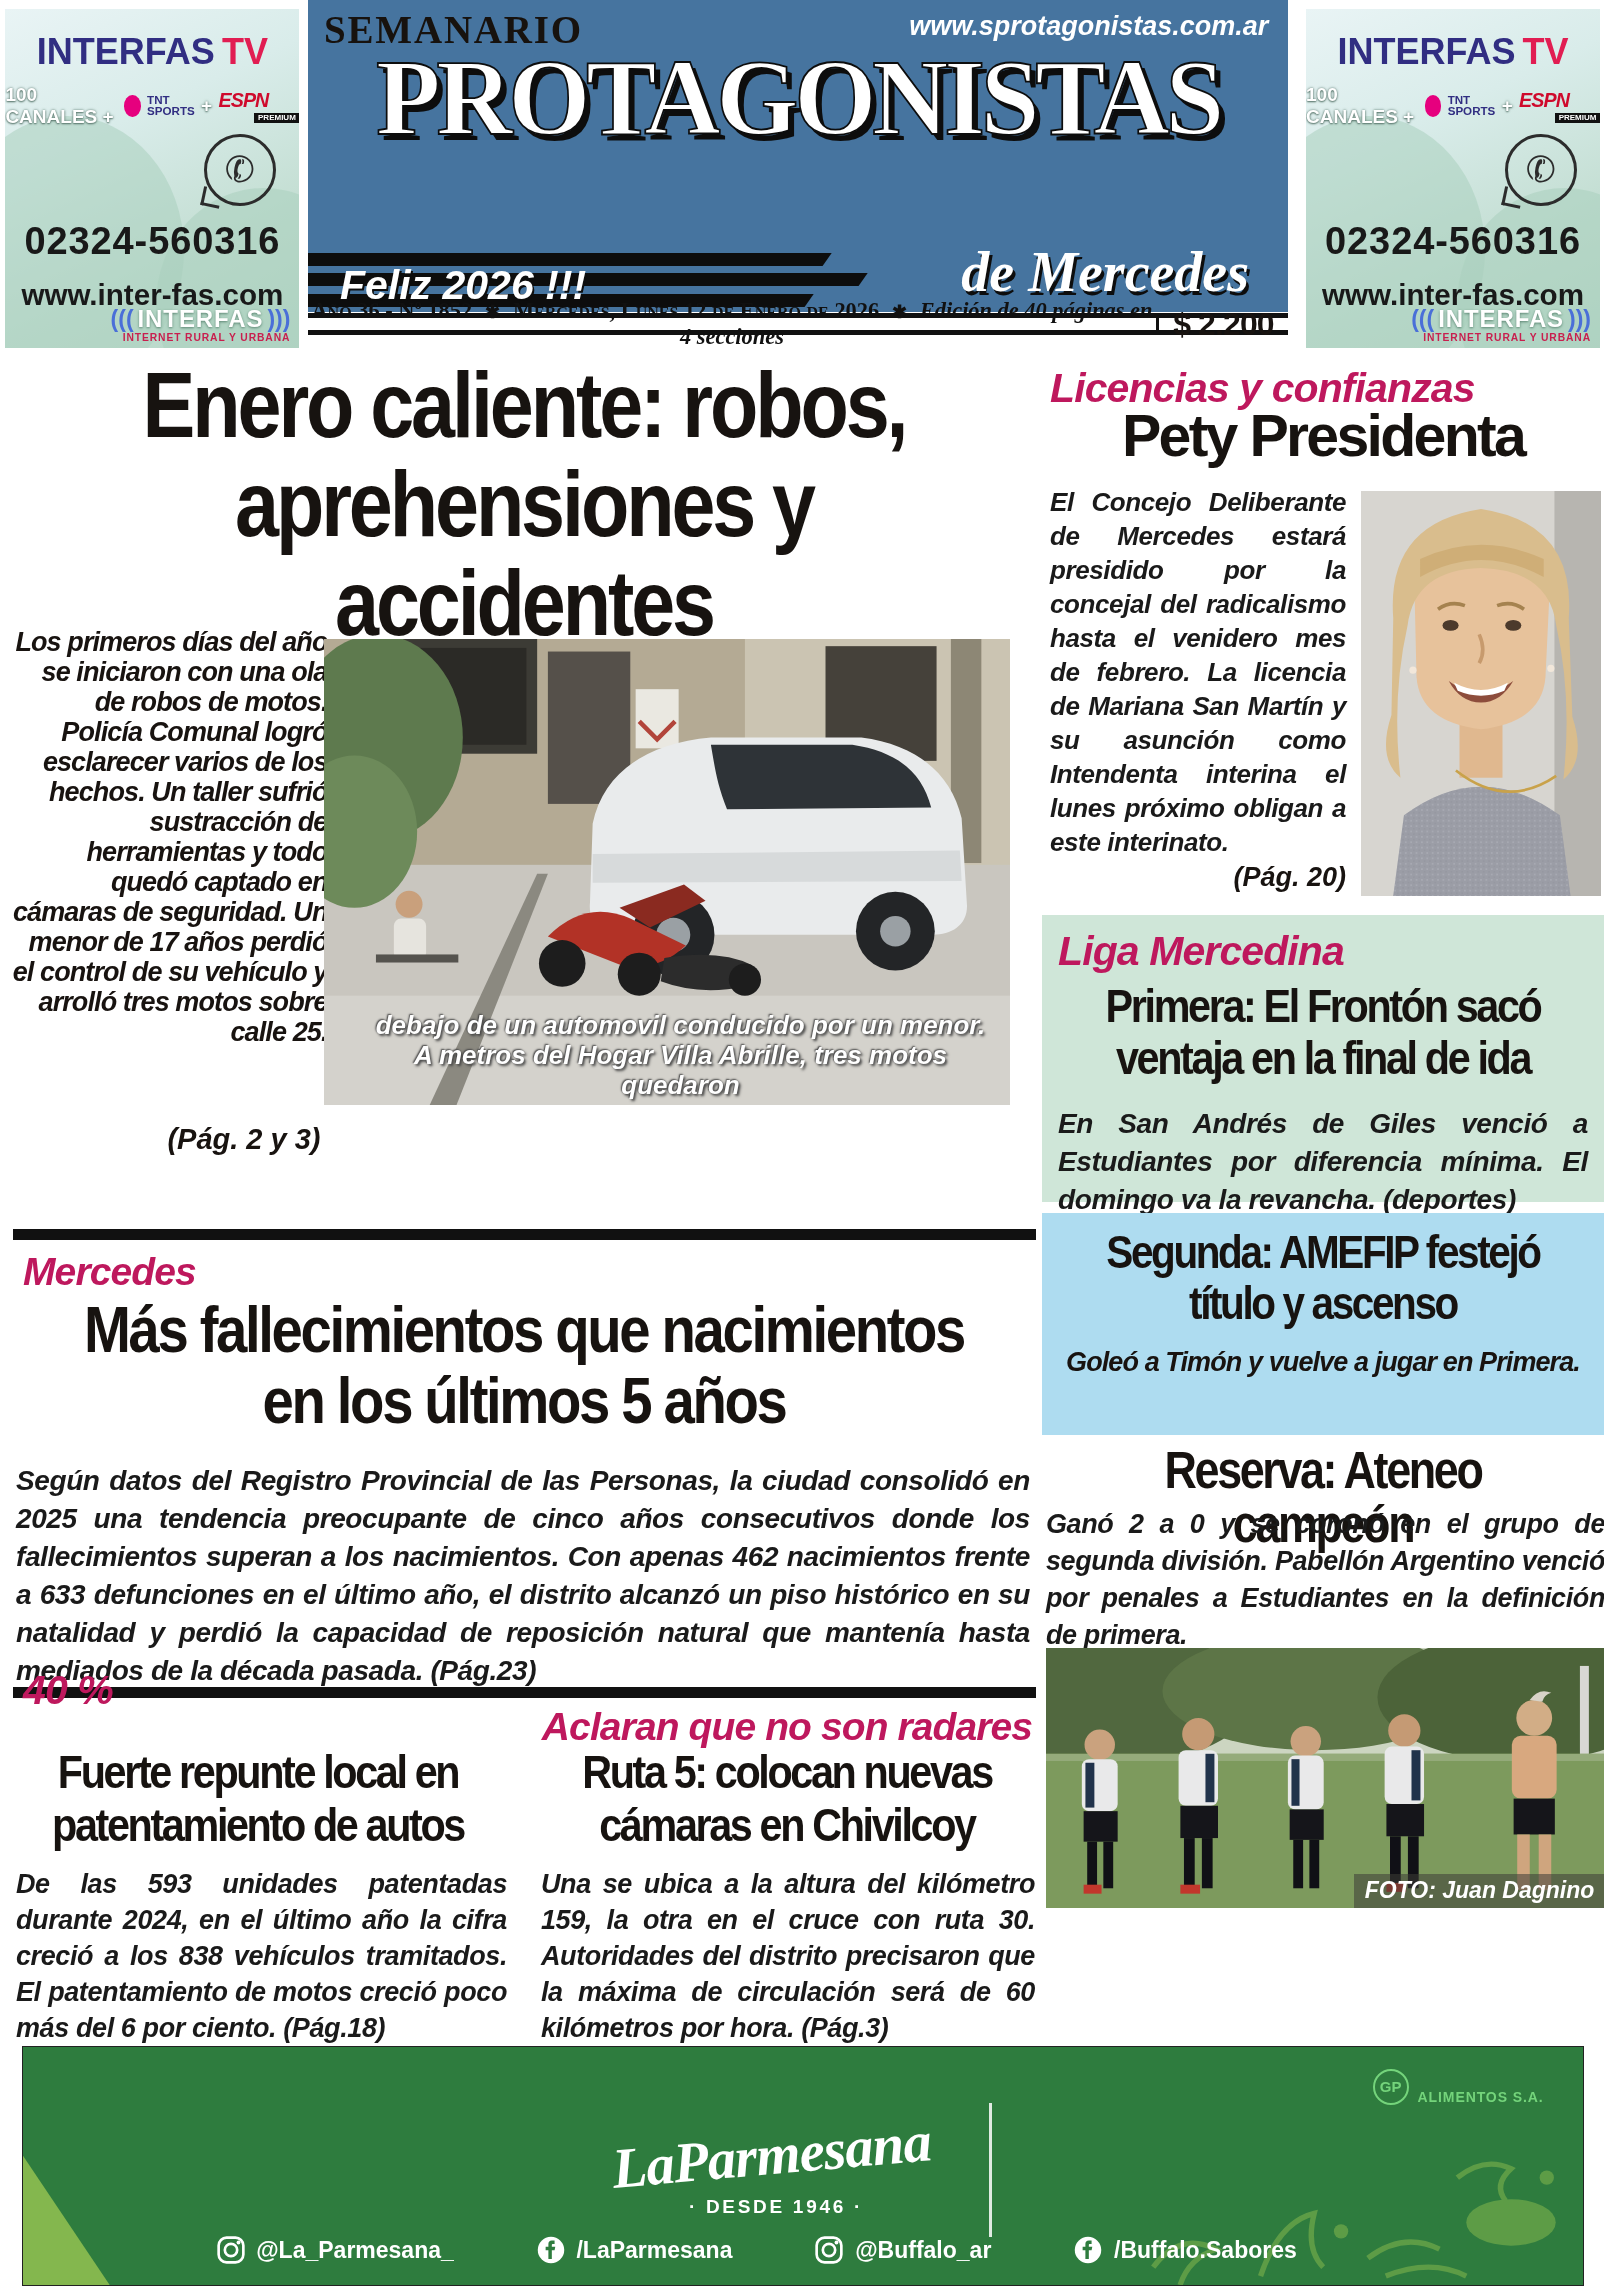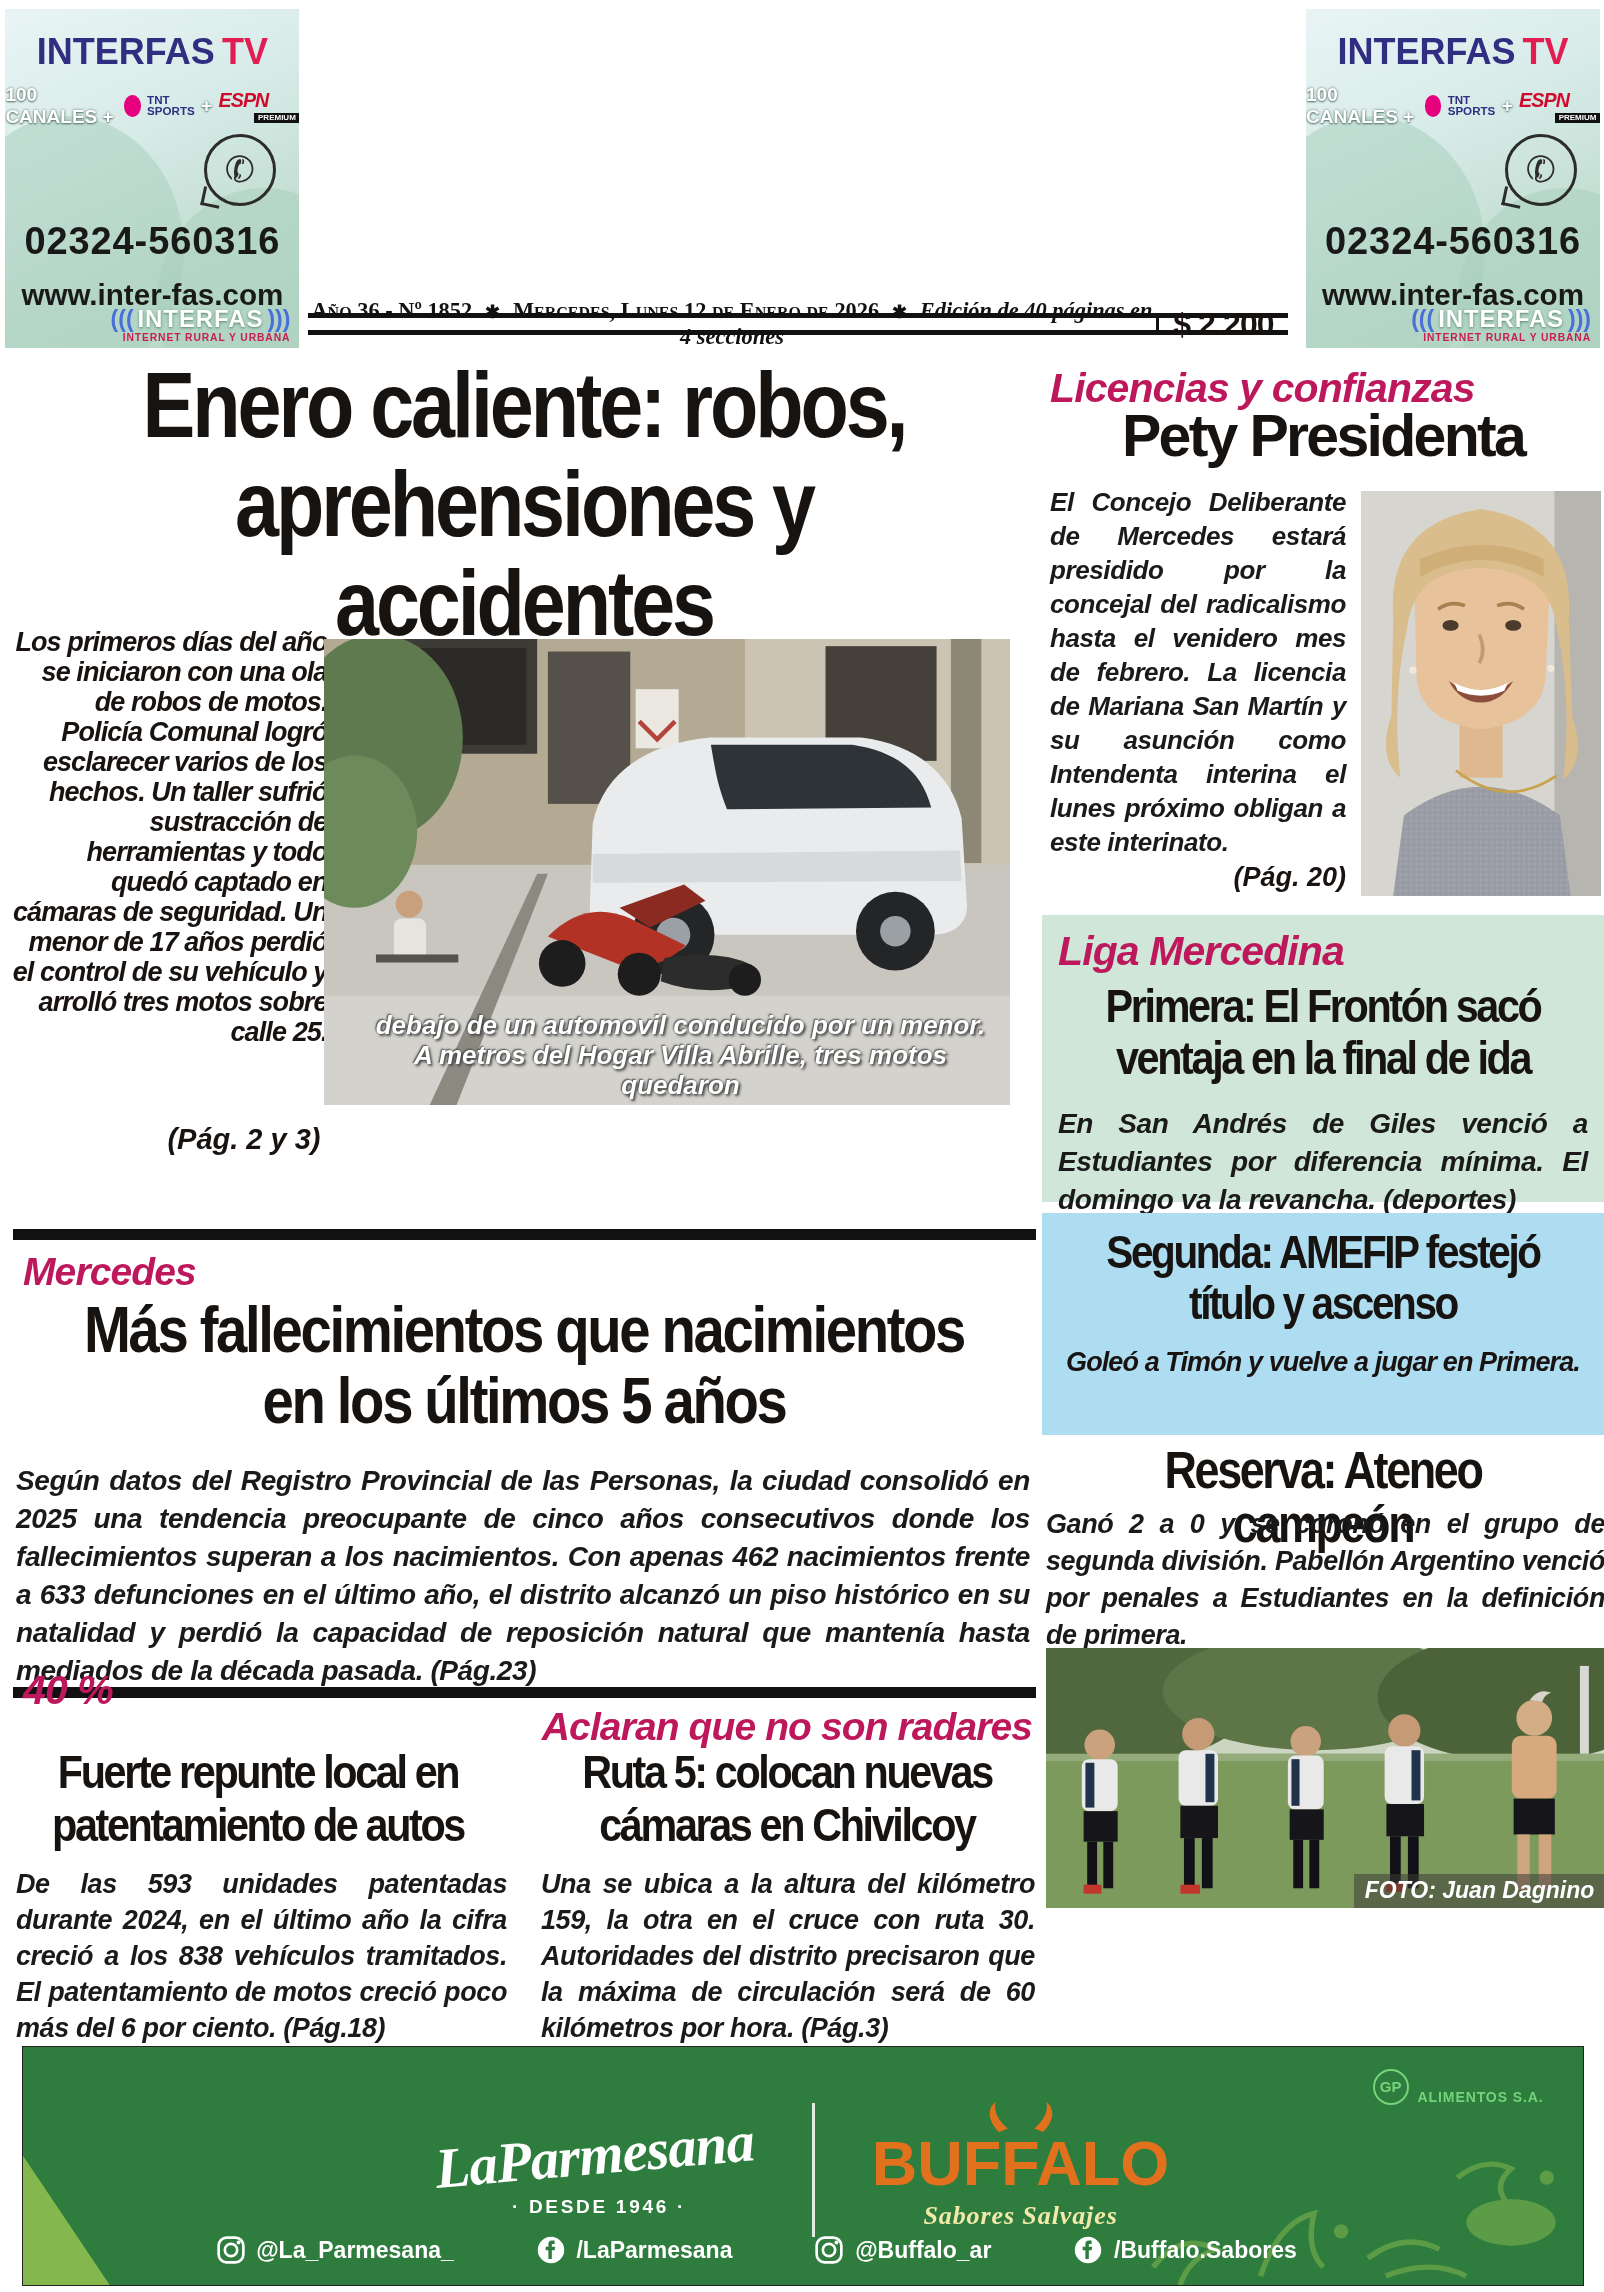--- a/index.html
+++ b/index.html
@@ -152,20 +152,30 @@
     <div class="itv-phone">02324-560316</div>
     <div class="itv-url">www.inter-fas.com</div>
     <div class="itv-logo">
       <span class="arcs">(((</span>
       <span class="word">INTERFAS</span>
       <span class="arcs">)))</span>
       <span class="sub">INTERNET RURAL Y URBANA</span>
     </div>
   </div>
 
+  <div class="masthead">
+    <div class="mast-kicker">SEMANARIO</div>
+    <div class="mast-url">www.sprotagonistas.com.ar</div>
+    <div class="mast-title">PROTAGONISTAS</div>
+    <div class="stripe" style="left:-18px;top:253px;width:537px;"></div>
+    <div class="stripe" style="left:-18px;top:273px;width:573px;"></div>
+    <div class="stripe" style="left:-18px;top:294px;width:519px;"></div>
+    <div class="mast-greeting">Feliz 2026 !!!</div>
+    <div class="mast-sub">de Mercedes</div>
+  </div>
 
   <div class="interfas-ad" style="left:1306px;top:9px;">
     <div class="blob" style="left:-54px;top:107px;width:233px;height:269px;"></div>
     <div class="blob" style="right:-72px;top:179px;width:215px;height:233px;"></div>
     <div class="itv-brand"><span>INTERFAS</span><span class="tv">TV</span></div>
     <div class="itv-row">
       <span class="itv-ch">100 CANALES +</span>
       <span class="tnt-dot"></span>
       <span class="tnt-txt"><span>TNT</span><br><span>SPORTS</span></span>
       <span class="itv-ch">+</span>
@@ -380,28 +390,20 @@
     <div class="gp-row">
       <span class="gp-circle">GP</span>
       <span class="gp-name">ALIMENTOS S.A.</span>
     </div>
     <div class="brands">
       <div class="parmesana">
         <div class="script">LaParmesana</div>
         <div class="since">· DESDE 1946 ·</div>
       </div>
       <div class="brand-divider"></div>
-      <div class="buffalo">
-        <svg class="horns" width="99" height="30" viewBox="0 0 110 34">
-          <path d="M30,34 C18,22 16,8 26,0 C24,12 30,22 40,30 Z" fill="#e2711d"></path>
-          <path d="M80,34 C92,22 94,8 84,0 C86,12 80,22 70,30 Z" fill="#e2711d"></path>
-        </svg>
-        <div class="word">BUFFALO</div>
-        <div class="sub">Sabores Salvajes</div>
-      </div>
     </div>
     <div class="social-row">
       <div class="social-item">
         <svg width="30" height="30" viewBox="0 0 34 34">
           <rect x="3" y="3" width="28" height="28" rx="9" fill="none" stroke="#fff" stroke-width="3"></rect>
           <circle cx="17" cy="17" r="7" fill="none" stroke="#fff" stroke-width="3"></circle>
           <circle cx="25.5" cy="8.5" r="2.2" fill="#fff"></circle>
         </svg>
         <span>@La_Parmesana_</span>
       </div>

